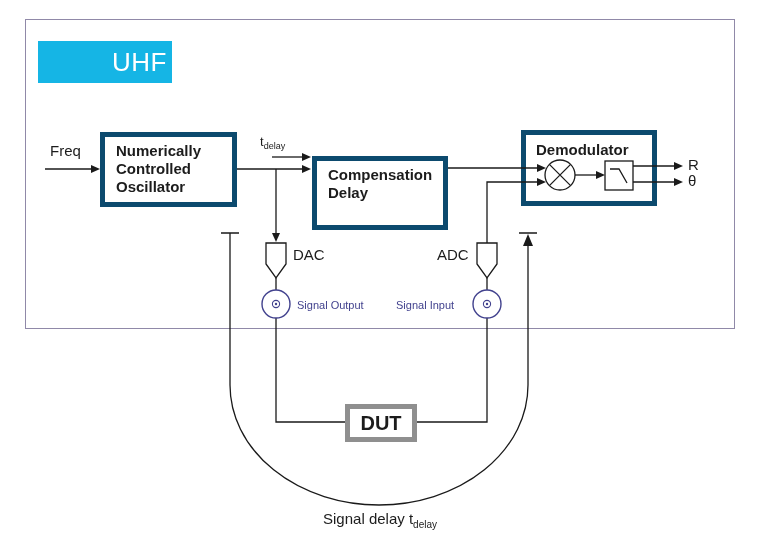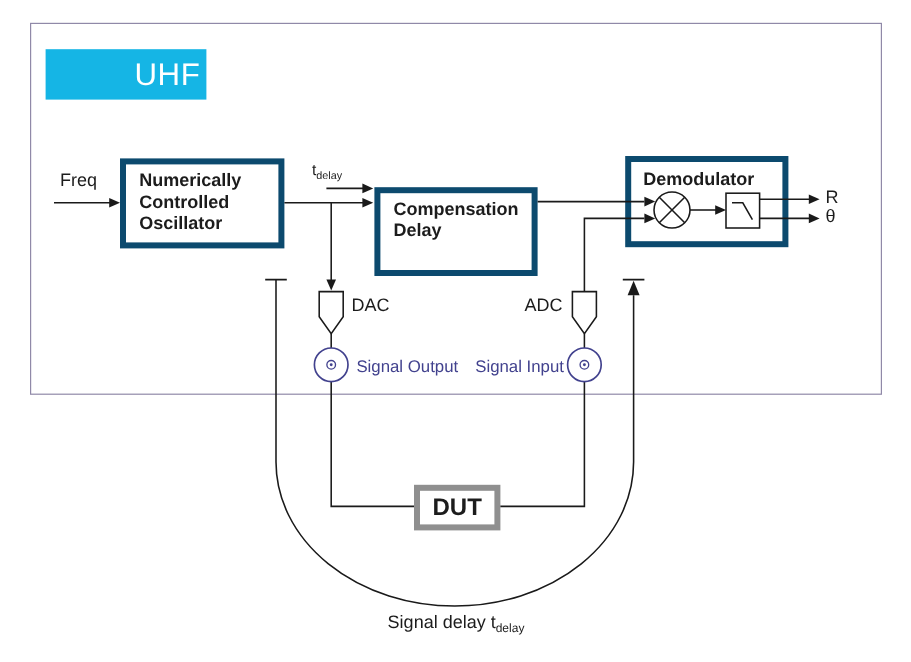--- a/index.html
+++ b/index.html
@@ -28,21 +28,21 @@
   .block.dut{
     left:345px;top:404px;width:72px;height:38px;border-color:#8f8f8f;
     display:flex;align-items:center;justify-content:center;
     font-size:20px;padding:0;white-space:nowrap;
   }
   .wires{position:absolute;left:0;top:0;width:759px;height:552px;pointer-events:none;}
   .lbl{position:absolute;font-size:15px;line-height:16px;white-space:nowrap;}
   .lbl .sub{font-size:10px;vertical-align:-4px;}
   .lbl.small{font-size:13px;}
   .lbl.small .sub{font-size:9px;vertical-align:-3px;}
-  .lbl.port{color:#42428e;font-size:14px;}
+  .lbl.port{color:#42428e;font-size:11px;}
   .lbl.center{width:160px;text-align:center;white-space:nowrap;}
 </style>
 </head>
 <body>
 
 <div class="canvas">
 
   <div class="outer-frame"></div>
 
   <div class="uhf-badge">

